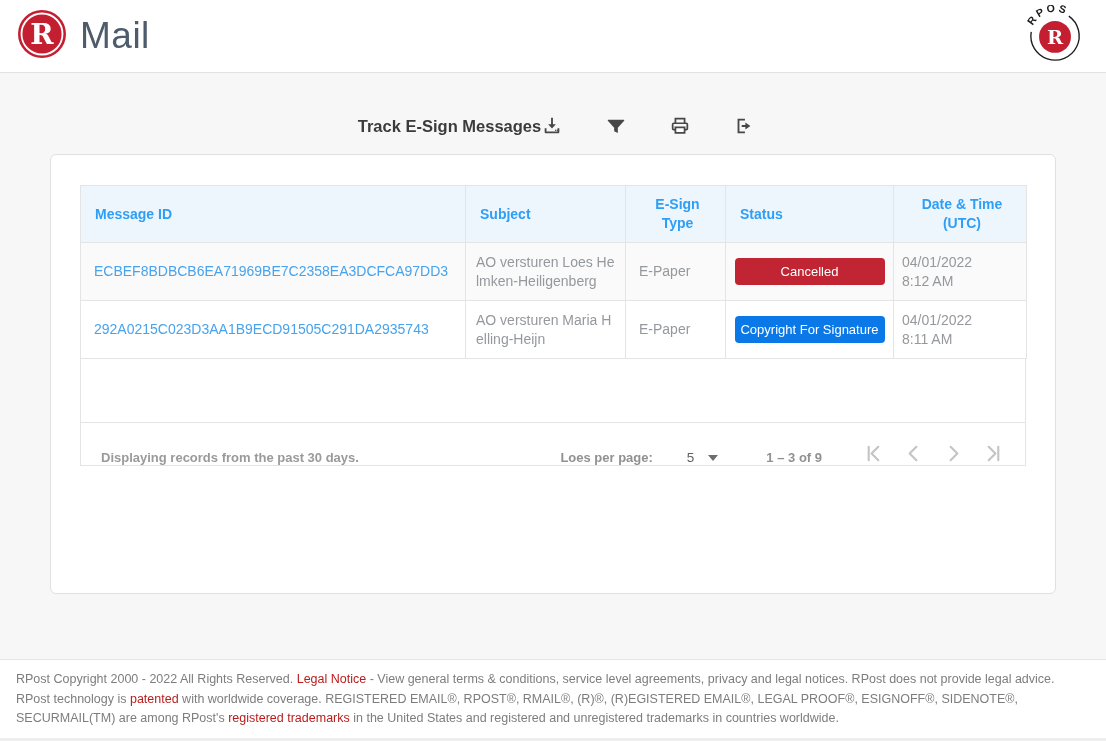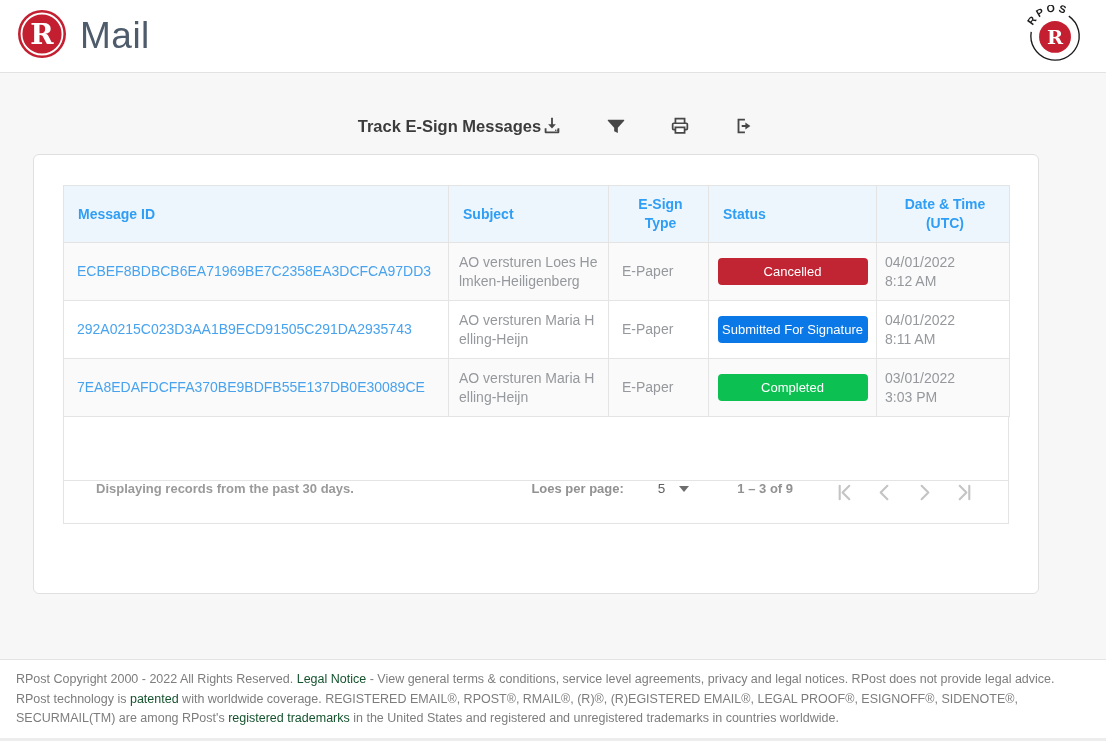--- a/index.html
+++ b/index.html
@@ -25,21 +25,21 @@
   .main { background: #f7f7f8; height: 586px; }
   .title-row {
     display: flex; align-items: center; justify-content: center;
     padding: 42px 80px 0 87px;
   }
   .page-title { font-size: 16.5px; font-weight: bold; color: #3b3b3b; }
   .toolbar { display: flex; align-items: center; gap: 42px; }
   .tool-btn { width: 22px; height: 22px; cursor: pointer; display: inline-flex; }
   .tool-btn svg { width: 22px; height: 22px; }
   .card {
-    width: 1006px; margin: 17px 0 0 33px; height: 440px;
+    width: 1006px; margin: 17px 0 0 50px; height: 440px;
     background: #ffffff; border: 1px solid #e0e0e0; border-radius: 6px;
     padding: 30px 29px;
   }
   
   table { width: 946px; border-collapse: collapse; table-layout: fixed; }
   th, td { border: 1px solid #e4e4e4; font-size: 14px; vertical-align: middle; }
   thead th {
     background: #eef6fd; color: #2f9ef5; font-weight: bold;
     height: 57px; text-align: left; padding: 0 10px 0 14px; line-height: 19px;
   }
@@ -59,21 +59,21 @@
   td.datetime { padding-left: 8px; }
   .filler {
     width: 946px; height: 64px; background: #fff;
     border-left: 1px solid #e4e4e4; border-right: 1px solid #e4e4e4;
     border-bottom: 1px solid #e4e4e4;
   }
   
   .pagination {
     width: 946px; height: 43px;
     border: 1px solid #e4e4e4; border-top: none;
-    display: flex; align-items: flex-start; padding: 0 32px;
+    display: flex; align-items: flex-end; padding: 0 20px;
     color: #919191; font-size: 13px; font-weight: bold;
   }
   .pg-summary { flex: 1; color: #9a9a9a; }
   .pg-label { margin-right: 34px; }
   .pg-select {
     display: inline-flex; align-items: center; gap: 14px; cursor: pointer;
     color: #5f5f5f; font-weight: normal; font-size: 13.5px; margin-right: 48px;
   }
   .pg-caret {
     width: 0; height: 0; border-left: 5px solid transparent;
@@ -82,21 +82,21 @@
   .pg-range { margin-right: 40px; }
   .pg-nav { display: flex; align-items: center; gap: 17px; }
   .pg-nav .nav-btn { width: 23px; height: 23px; cursor: pointer; display: inline-flex; }
   .pg-nav svg { width: 23px; height: 23px; }
   
   .footer {
     background: #ffffff; border-top: 1px solid #e4e4e4;
     padding: 10px 16px 9px 16px;
     font-size: 12.5px; color: #7d7d7d; line-height: 19.5px;
   }
-  .footer a.red-link { color: #14532d; text-decoration: none; cursor: pointer; }
+  .footer a.red-link { color: #b91c1c; text-decoration: none; cursor: pointer; }
 </style>
 </head>
 <body>
 
 <div class="header">
   <div class="brand">
     <span>
       <svg width="52" height="52" viewBox="0 0 52 52">
         <circle cx="26" cy="26" r="24" fill="#c41f30"></circle>
         <circle cx="26" cy="26" r="20.5" fill="none" stroke="#ffffff" stroke-width="1.8"></circle>
@@ -179,34 +179,24 @@
             <td class="status-cell"><span class="status-pill" style="background: rgb(193, 37, 51);">Cancelled</span></td>
             <td class="datetime">
               <div>04/01/2022</div>
               <div>8:12 AM</div>
             </td>
           </tr>
           <tr>
             <td class="msgid"><a>292A0215C023D3AA1B9ECD91505C291DA2935743</a></td>
             <td class="subject">AO versturen Maria Helling-Heijn</td>
             <td class="etype">E-Paper</td>
-            <td class="status-cell"><span class="status-pill" style="background: rgb(11, 120, 232);">Submitted For Signature</span></td>
+            <td class="status-cell"><span class="status-pill" style="background: rgb(11, 120, 232);">Copyright For Signature</span></td>
             <td class="datetime">
               <div>04/01/2022</div>
               <div>8:11 AM</div>
-            </td>
-          </tr>
-          <tr>
-            <td class="msgid"><a>7EA8EDAFDCFFA370BE9BDFB55E137DB0E30089CE</a></td>
-            <td class="subject">AO versturen Maria Helling-Heijn</td>
-            <td class="etype">E-Paper</td>
-            <td class="status-cell"><span class="status-pill" style="background: rgb(13, 192, 82);">Completed</span></td>
-            <td class="datetime">
-              <div>03/01/2022</div>
-              <div>3:03 PM</div>
             </td>
           </tr>
         </tbody>
     </table>
     <div class="filler"></div>
     <div class="pagination">
       <span class="pg-summary">Displaying records from the past 30 days.</span>
       <span class="pg-label">Loes per page:</span>
       <span class="pg-select">
         <span>5</span>

